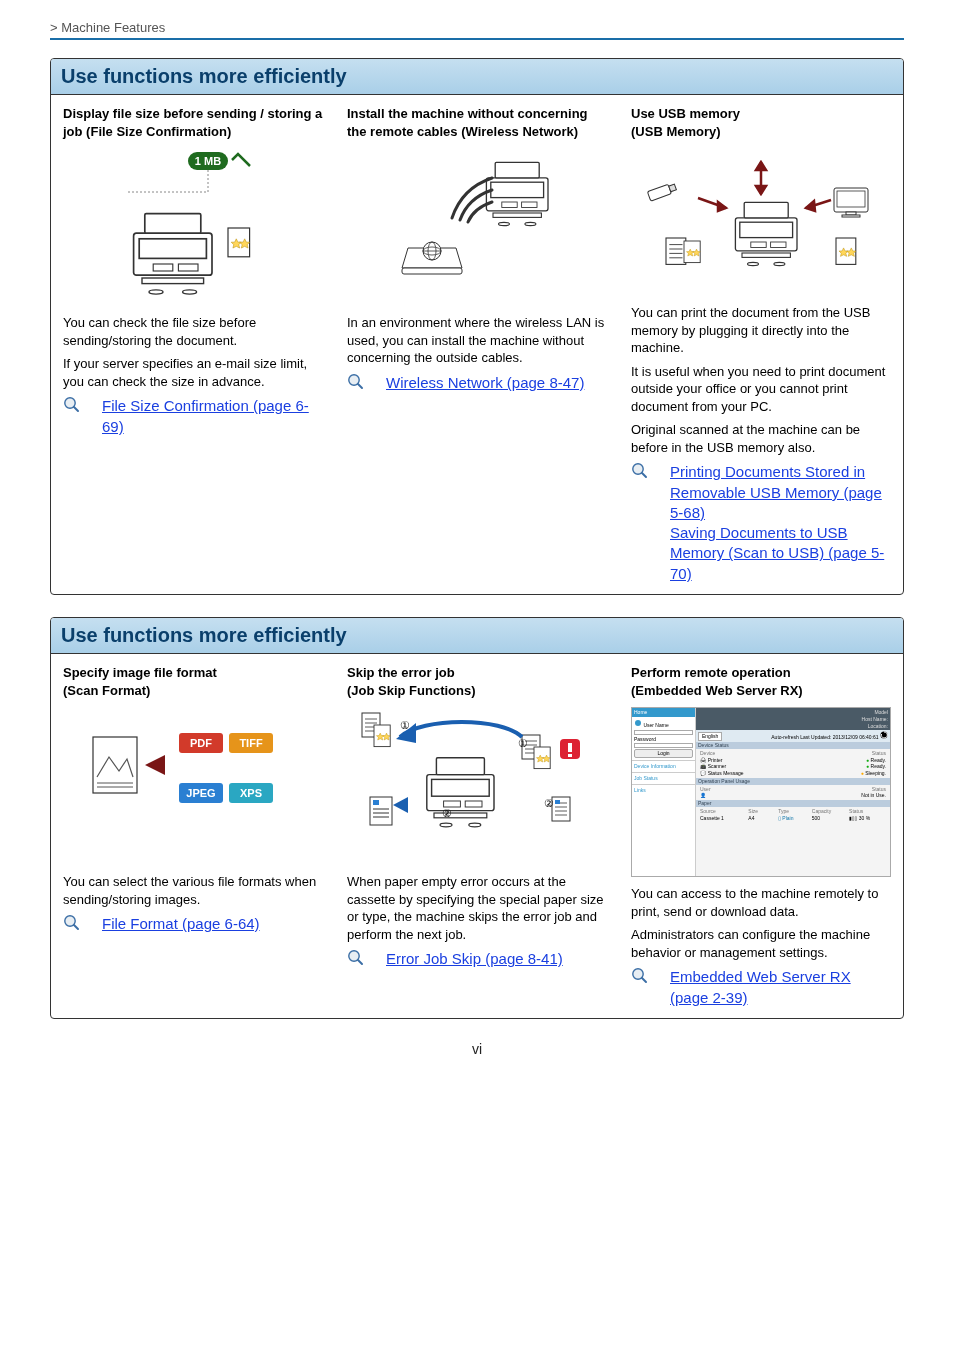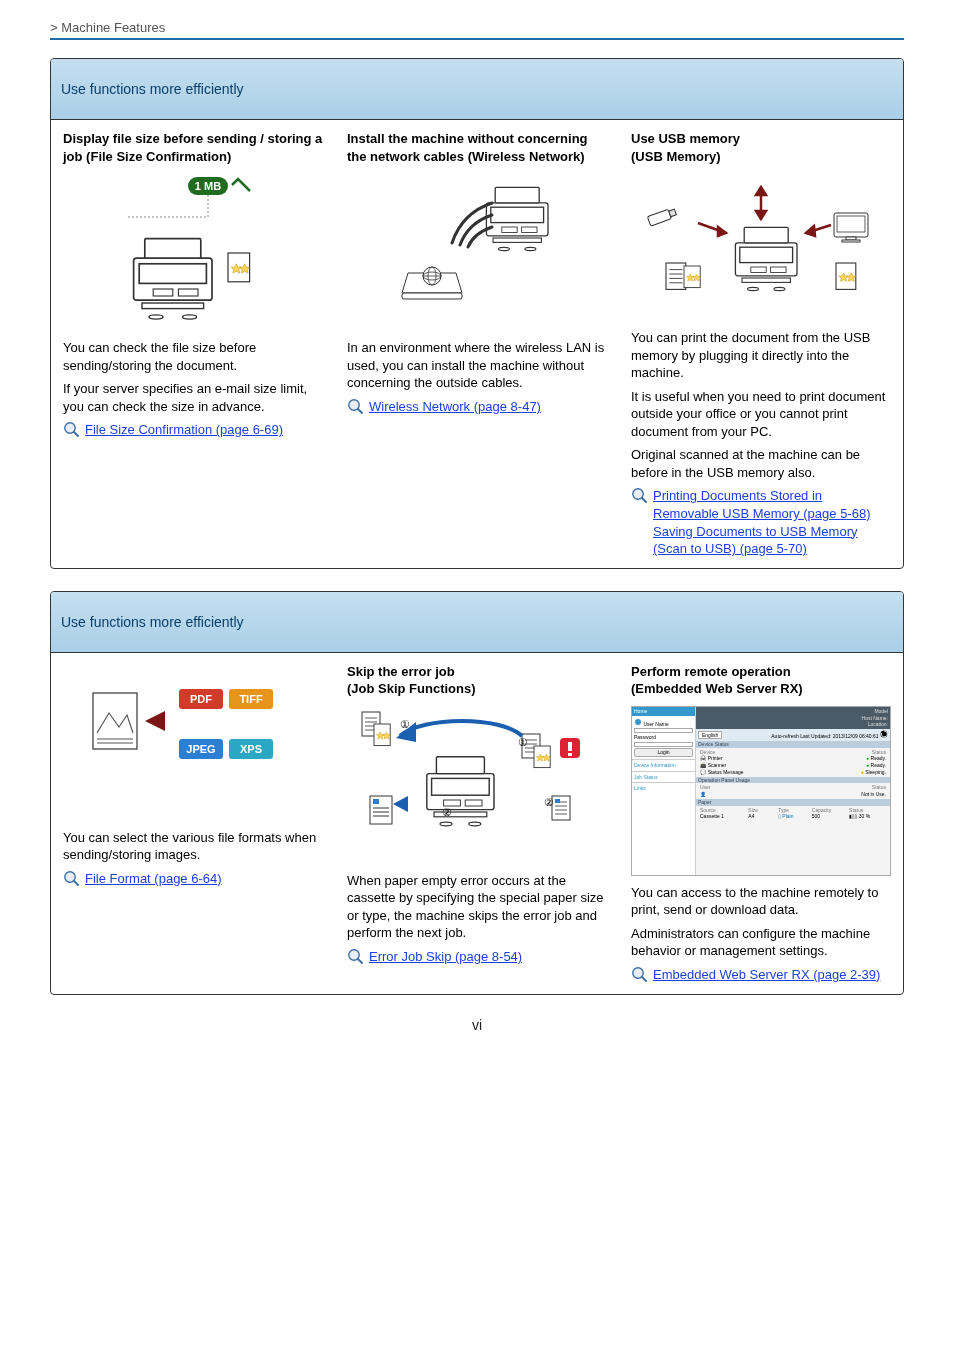--- a/index.html
+++ b/index.html
@@ -24,23 +24,23 @@
   }
   .box {
     border: 1.5px solid #333;
     border-radius: 4px;
     margin-bottom: 22px;
     overflow: hidden;
   }
   .box-header {
     background: linear-gradient(#c5dff0, #a9cfe8);
     color: #0a3f6b;
-    font-weight: normal;
-    font-size: 14px;
-    padding: 22px 10px;
+    font-weight: bold;
+    font-size: 20px;
+    padding: 6px 10px;
     border-bottom: 1.5px solid #333;
   }
   .cols {
     display: flex;
     gap: 0;
   }
   .col {
     flex: 1 1 33.3%;
     padding: 10px 12px;
     font-size: 13px;
@@ -53,23 +53,23 @@
   .illus {
     width: 100%;
     height: 160px;
     position: relative;
   }
   .illus svg { display: block; margin: 0 auto; }
   .para { margin-top: 6px; }
   .link-row {
     display: flex;
     align-items: flex-start;
-    gap: 4px;
+    gap: 21px;
     margin-top: 6px;
-    font-size: 13px;
+    font-size: 15px;
   }
   .mag {
     flex: 0 0 18px;
     height: 18px;
     display: inline-block;
   }
   .link-row a, .link-row span.link {
     color: #1a3fe0;
     text-decoration: underline;
     cursor: pointer;
@@ -167,21 +167,21 @@
       <div class="para">If your server specifies an e-mail size limit, you can check the size in advance.</div>
       <div class="link-row">
         <span class="mag"><svg width="18" height="18">
               <use href="#mag-icon"></use>
             </svg></span>
         <a>File Size Confirmation (page 6-69)</a>
       </div>
     </div>
 
     <div class="col">
-      <div class="col-title">Install the machine without concerning the network cables (Wireless Network)</div>
+      <div class="col-title">Install the machine without concerning the remote cables (Wireless Network)</div>
       <div class="illus">
         <svg width="210" height="170" viewBox="0 0 210 170">
           <use href="#mfp-icon" transform="translate(110,10) scale(1.1)"></use>
 
           <g transform="translate(80,30)">
             <path d="M0,40 Q10,10 40,0" fill="none" stroke="#333" stroke-width="3" stroke-linecap="round"></path>
             <path d="M8,42 Q16,20 40,12" fill="none" stroke="#333" stroke-width="3" stroke-linecap="round"></path>
             <path d="M16,44 Q22,30 40,24" fill="none" stroke="#333" stroke-width="3" stroke-linecap="round"></path>
           </g>
 
@@ -239,20 +239,22 @@
       </div>
     </div>
   </div>
 </div>
 
 <div class="box">
   <div class="box-header">Use functions more efficiently</div>
   <div class="cols">
 
     <div class="col">
+      <div class="col-title" style="white-space:pre-line">Specify image file format
+(Scan Format)</div>
       <div class="illus" style="height:160px">
         <svg width="220" height="150" viewBox="0 0 220 150">
 
           <g transform="translate(10,30)">
             <rect x="0" y="0" width="44" height="56" fill="#fff" stroke="#333" stroke-width="1.2"></rect>
             <polyline points="4,40 16,20 26,34 34,22 40,40" fill="none" stroke="#555" stroke-width="1.2"></polyline>
             <line x1="4" y1="46" x2="40" y2="46" stroke="#555"></line>
             <line x1="4" y1="50" x2="40" y2="50" stroke="#555"></line>
           </g>
           <polygon points="62,58 82,48 82,68" fill="#7a1616"></polygon>
@@ -314,21 +316,21 @@
           <path d="M48,30 C70,10 150,10 170,30" fill="none" stroke="#1a5fb0" stroke-width="4"></path>
           <polygon points="50,96 70,80 70,100" fill="#1a5fb0" transform="translate(-6,-64)"></polygon>
           <polygon points="60,110 45,118 60,126" fill="#1a5fb0" transform="translate(-4,-20)"></polygon>
         </svg>
       </div>
       <div class="para">When paper empty error occurs at the cassette by specifying the special paper size or type, the machine skips the error job and perform the next job.</div>
       <div class="link-row">
         <span class="mag"><svg width="18" height="18">
               <use href="#mag-icon"></use>
             </svg></span>
-        <a>Error Job Skip (page 8-54)</a>
+        <a>Error Job Skip (page 8-41)</a>
       </div>
     </div>
 
     <div class="col">
       <div class="col-title" style="white-space:pre-line">Perform remote operation
 (Embedded Web Server RX)</div>
 
       <div class="mock-ui">
         <div style="display:flex;height:100%;">
 

